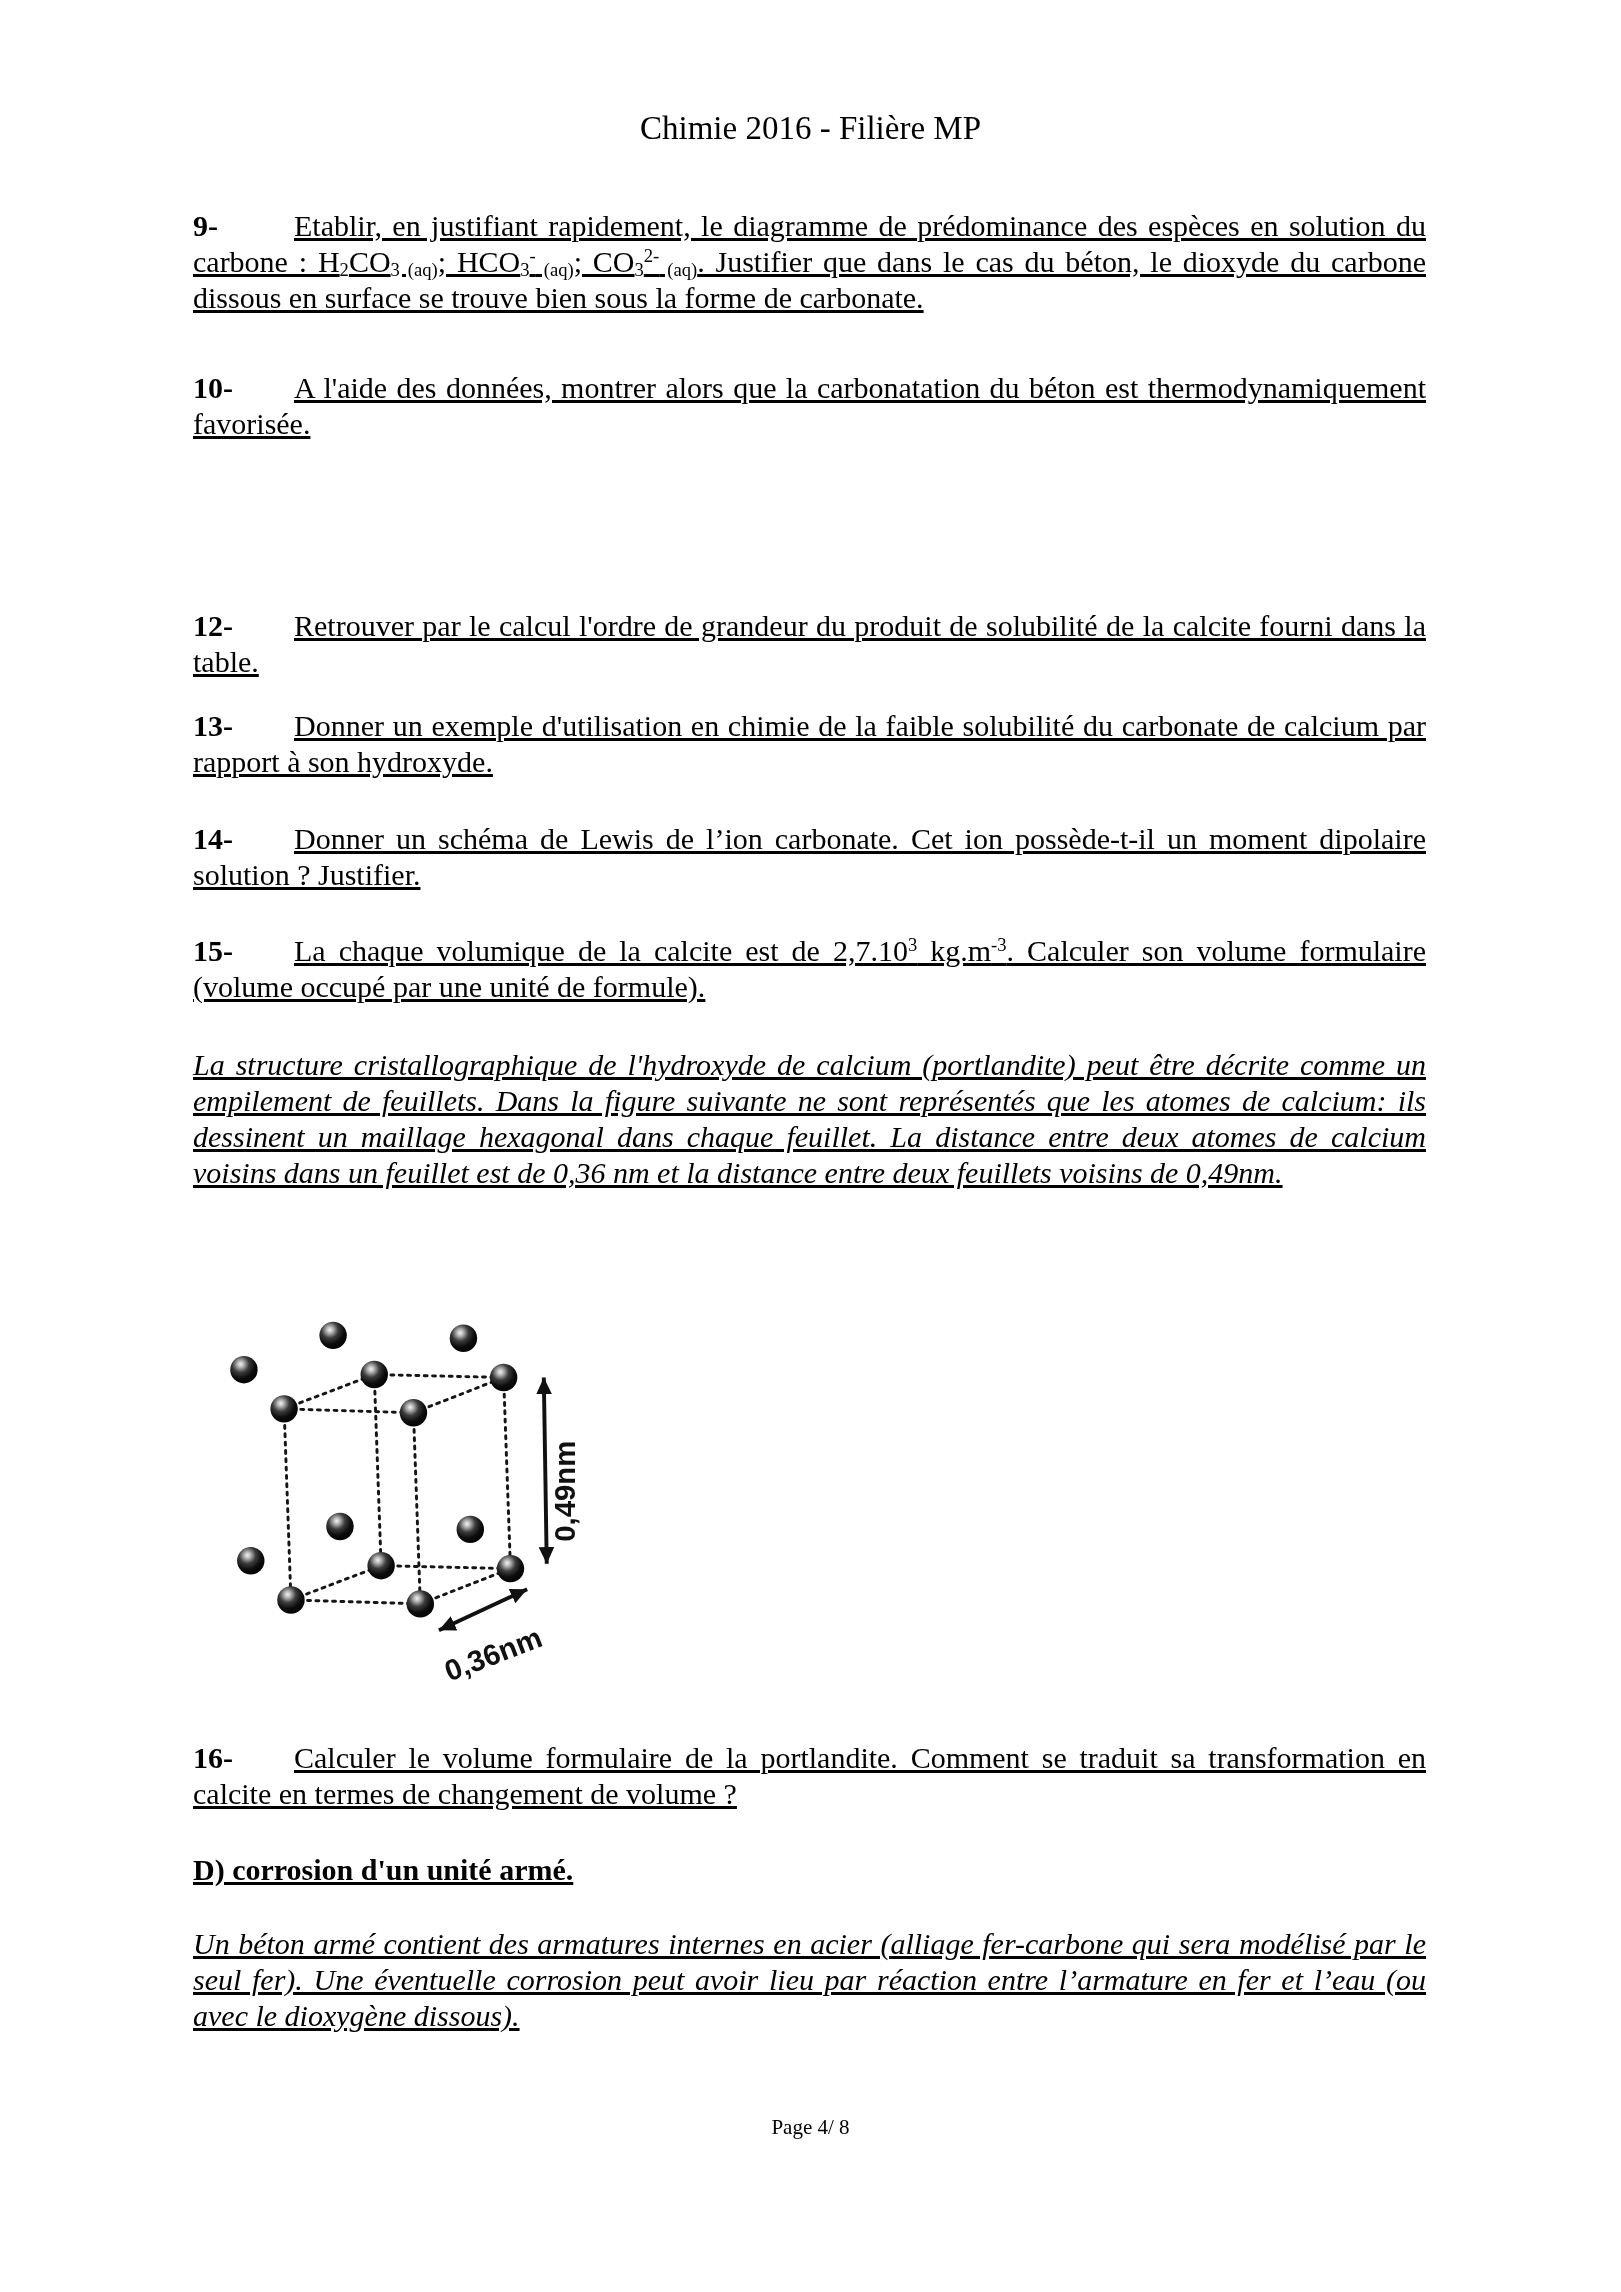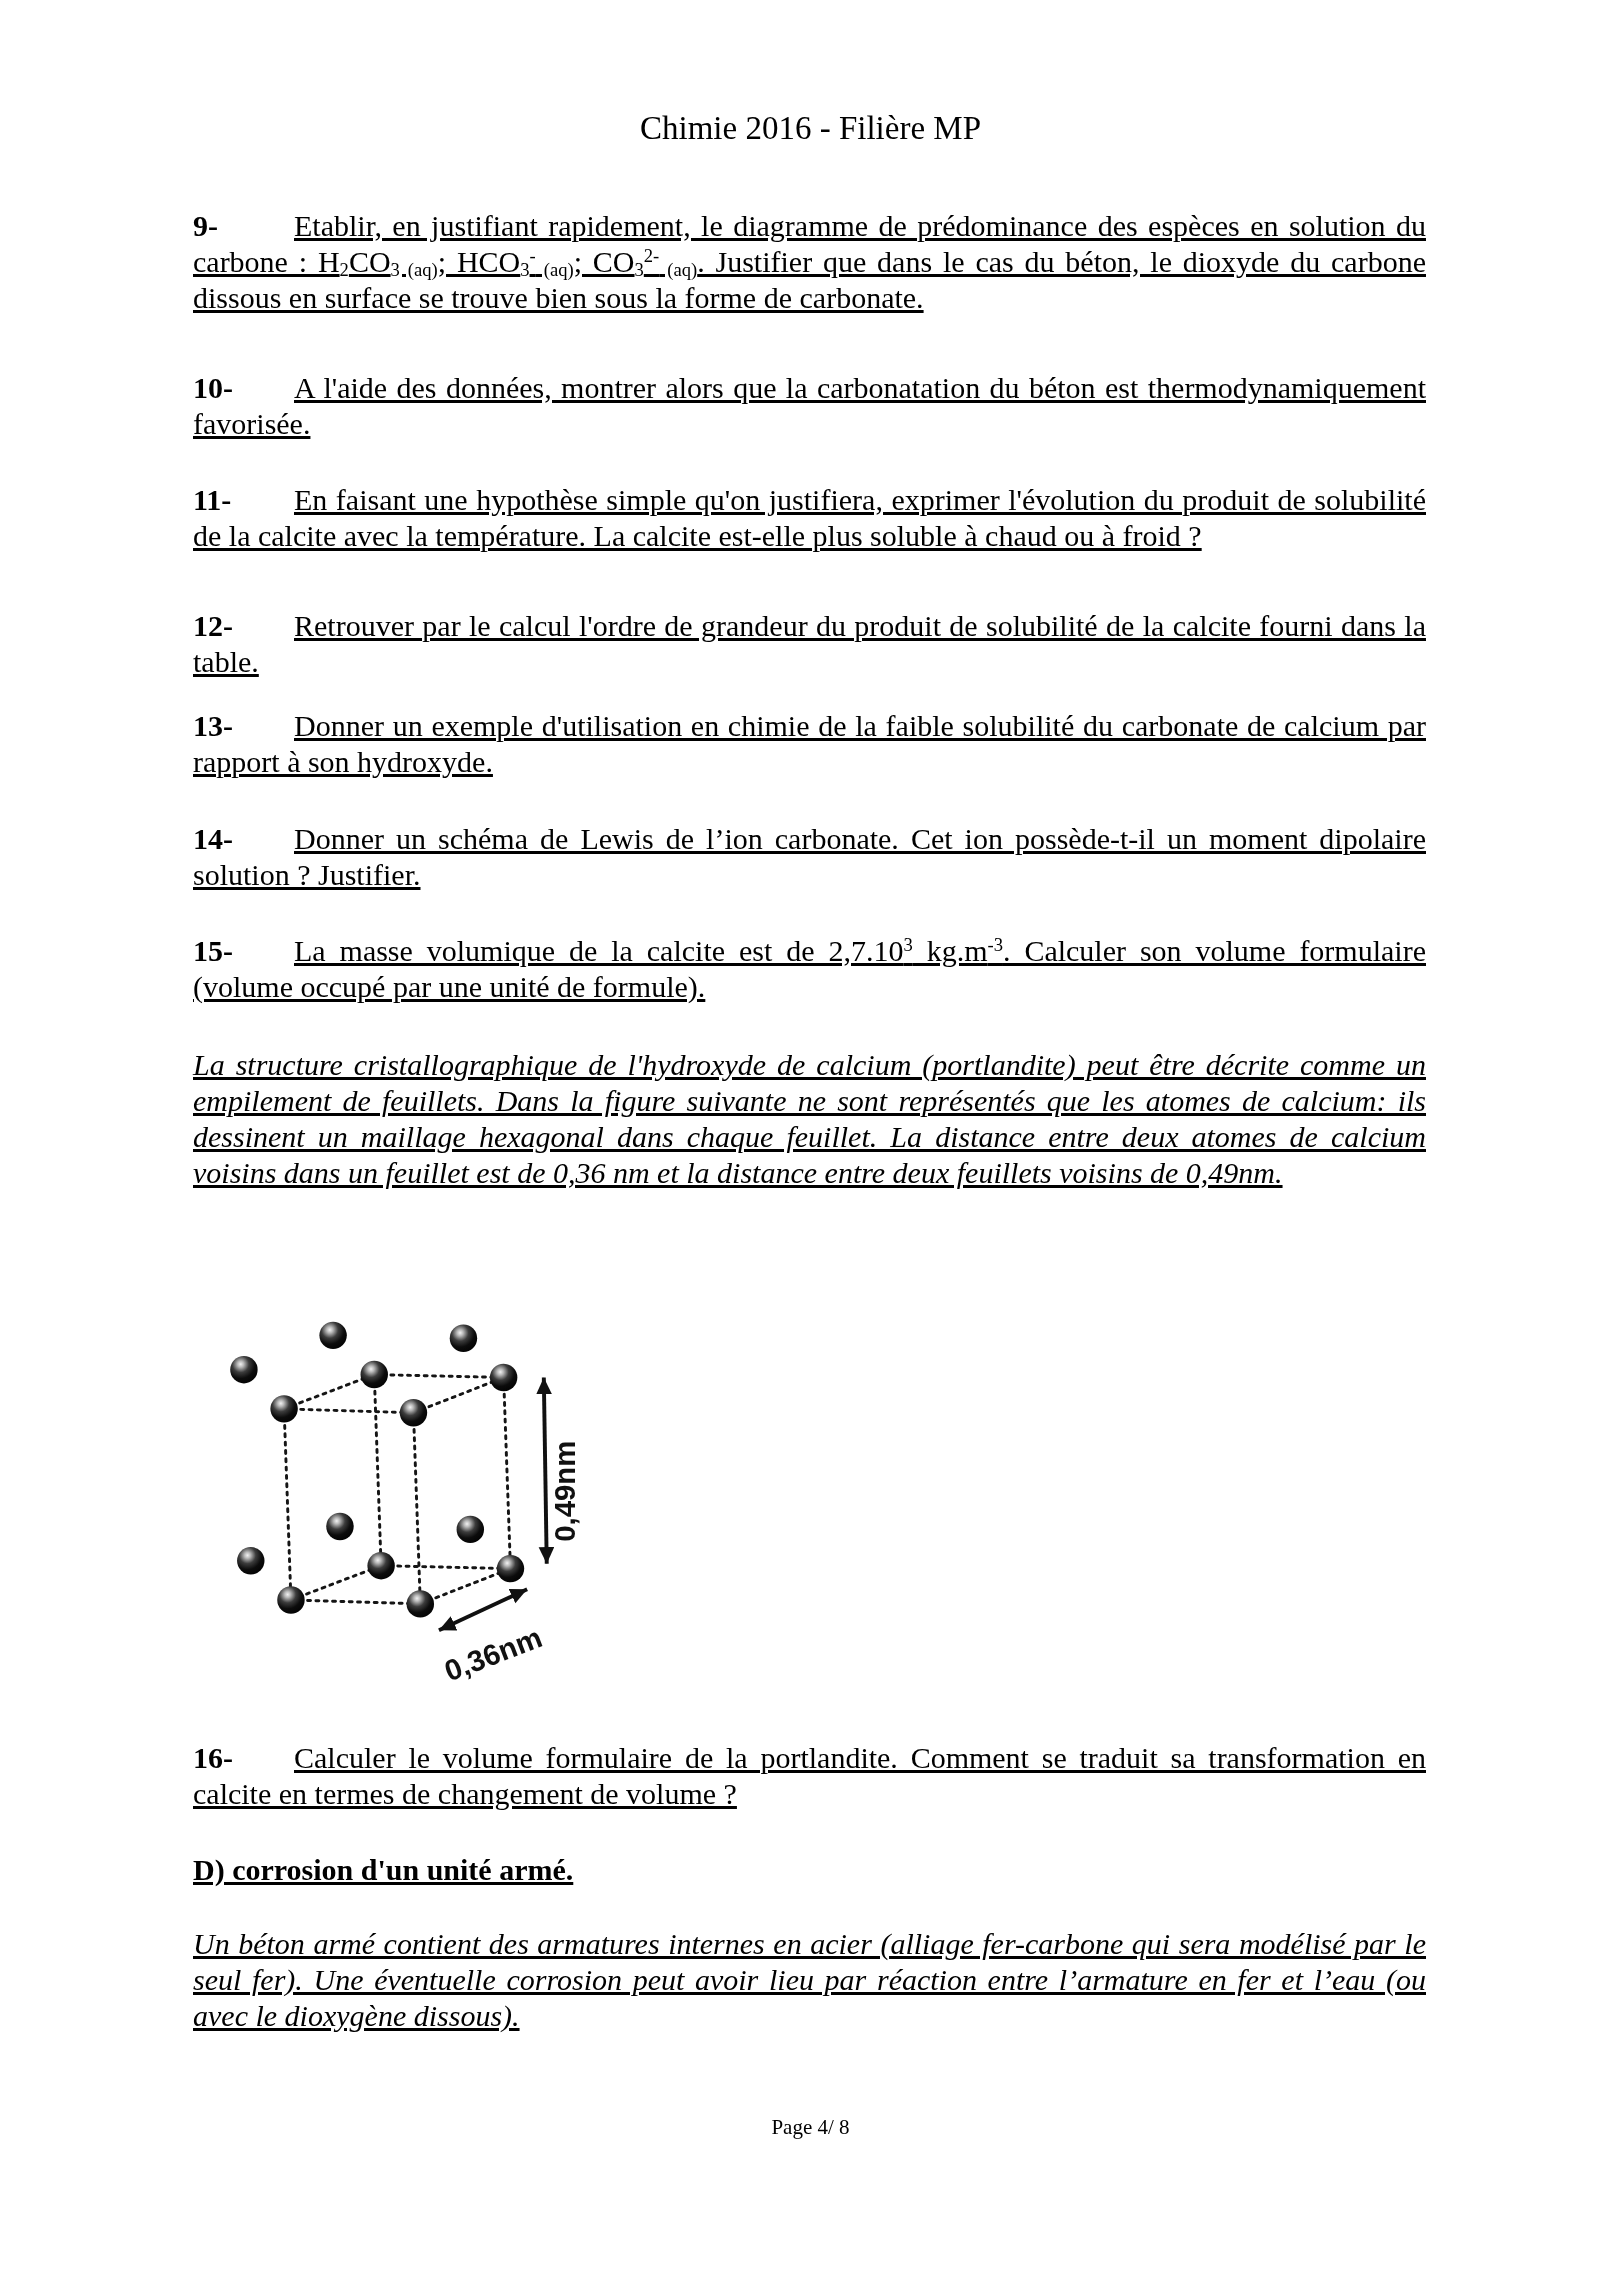--- a/index.html
+++ b/index.html
@@ -69,29 +69,28 @@
 <body>
 
 <div class="page">
 
   <p class="center-line title-line" style="top:110px;">Chimie 2016 - Filière MP</p>
 
   <p class="para" style="top:208px;"><span class="qnum">9-</span><span><span>Etablir, en justifiant rapidement,  le diagramme de prédominance des espèces en solution du carbone : H</span><sub>2</sub><span>CO</span><sub>3 (aq)</sub><span>;  HCO</span><sub>3</sub><sup>-</sup><sub> (aq)</sub><span>; CO</span><sub>3</sub><sup>2-</sup><sub> (aq)</sub><span>. Justifier que dans le cas du béton, le dioxyde du carbone dissous en surface se trouve bien sous la forme de carbonate.</span></span></p>
 
   <p class="para" style="top:370px;"><span class="qnum">10-</span><span>A l'aide des données, montrer alors que la carbonatation du béton est thermodynamiquement favorisée.</span></p>
 
-  <p class="para" style="top:482px;"><span class="qnum">11-</span><span>En faisant une hypothèse simple qu'on justifiera, exprimer l'évolution du produit de solubilité de la calcite avec la température. La calcite est-elle plus soluble à chaud ou à froid ?</span></p>
 
   <p class="para" style="top:608px;"><span class="qnum">12-</span><span>Retrouver par le calcul l'ordre de grandeur du produit de solubilité de la calcite fourni dans la table.</span></p>
 
   <p class="para" style="top:708px;"><span class="qnum">13-</span><span>Donner un exemple d'utilisation en chimie de la faible solubilité du carbonate de calcium par rapport à son hydroxyde.</span></p>
 
   <p class="para" style="top:821px;"><span class="qnum">14-</span><span>Donner un schéma de Lewis de l’ion carbonate. Cet ion possède-t-il un moment dipolaire solution ? Justifier.</span></p>
 
-  <p class="para" style="top:933px;"><span class="qnum">15-</span><span><span>La masse volumique de la calcite est de 2,7.10</span><sup>3</sup><span> kg.m</span><sup>-3</sup><span>. Calculer son volume formulaire (volume occupé par une unité de formule).</span></span></p>
+  <p class="para" style="top:933px;"><span class="qnum">15-</span><span><span>La chaque volumique de la calcite est de 2,7.10</span><sup>3</sup><span> kg.m</span><sup>-3</sup><span>. Calculer son volume formulaire (volume occupé par une unité de formule).</span></span></p>
 
   <p class="para italic-block" style="top:1047px;">La structure cristallographique de l'hydroxyde de calcium (portlandite) peut être décrite comme un empilement de feuillets. Dans la figure suivante ne sont représentés que les atomes de calcium: ils dessinent un maillage hexagonal dans chaque feuillet. La distance entre deux atomes de calcium voisins dans un feuillet est de 0,36 nm et la distance entre deux feuillets voisins de 0,49nm.</p>
 
   <div class="figure-wrap">
     <svg width="441" height="402" viewBox="0 0 450 410" xmlns="http://www.w3.org/2000/svg">
       <defs>
         <radialGradient id="sphereGrad" cx="0.38" cy="0.30" r="0.80">
           <stop offset="0%" stop-color="#f2f2f2"></stop>
           <stop offset="14%" stop-color="#b9b9b9"></stop>
           <stop offset="38%" stop-color="#3c3c3c"></stop>

